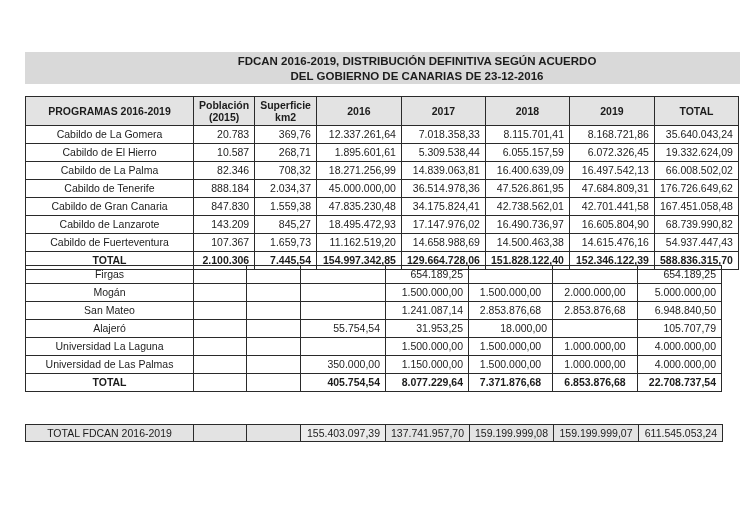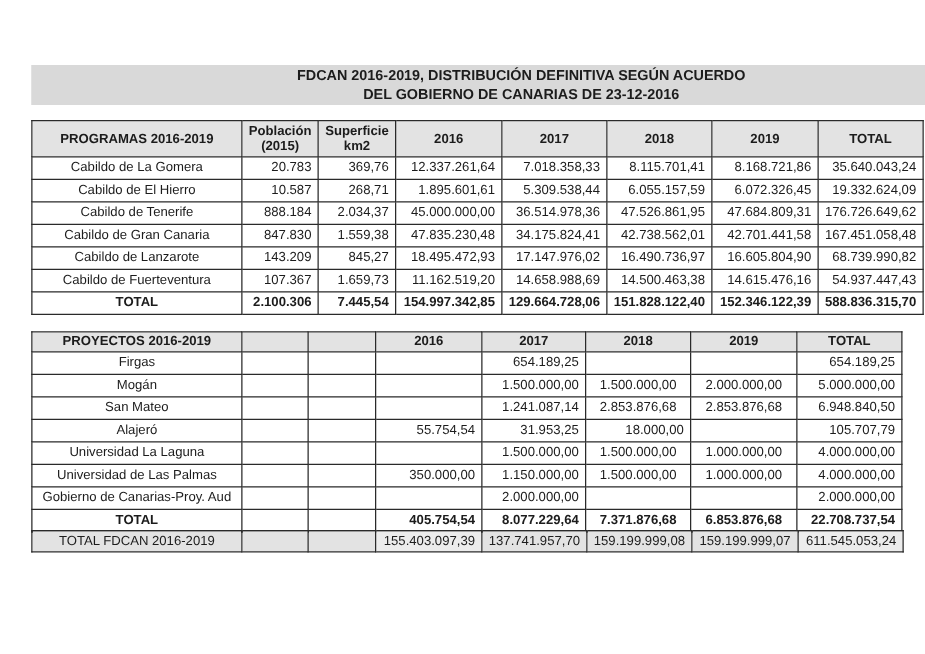--- a/index.html
+++ b/index.html
@@ -83,20 +83,30 @@
     <td class="name">Cabildo de El Hierro</td>
     <td class="num">10.587</td>
     <td class="num">268,71</td>
     <td class="num">1.895.601,61</td>
     <td class="num">5.309.538,44</td>
     <td class="num">6.055.157,59</td>
     <td class="num">6.072.326,45</td>
     <td class="num">19.332.624,09</td>
   </tr>
   <tr>
+    <td class="name">Cabildo de La Palma</td>
+    <td class="num">82.346</td>
+    <td class="num">708,32</td>
+    <td class="num">18.271.256,99</td>
+    <td class="num">14.839.063,81</td>
+    <td class="num">16.400.639,09</td>
+    <td class="num">16.497.542,13</td>
+    <td class="num">66.008.502,02</td>
+  </tr>
+  <tr>
     <td class="name">Cabildo de Tenerife</td>
     <td class="num">888.184</td>
     <td class="num">2.034,37</td>
     <td class="num">45.000.000,00</td>
     <td class="num">36.514.978,36</td>
     <td class="num">47.526.861,95</td>
     <td class="num">47.684.809,31</td>
     <td class="num">176.726.649,62</td>
   </tr>
   <tr>
@@ -147,30 +157,20 @@
       <col class="c0">
       <col class="c1">
       <col class="c2">
       <col class="c3">
       <col class="c4">
       <col class="c5">
       <col class="c6">
       <col class="c7">
     </colgroup>
   <tbody>
-      <tr class="hdr">
-    <td class="name">PROYECTOS 2016-2019</td>
-    <td></td>
-    <td></td>
-    <td>2016</td>
-    <td>2017</td>
-    <td>2018</td>
-    <td>2019</td>
-    <td>TOTAL</td>
-  </tr>
   <tr>
     <td class="name">Firgas</td>
     <td></td>
         <td></td>
     <td class="num"></td>
     <td class="num">654.189,25</td>
     <td class="num"></td>
     <td class="num"></td>
     <td class="num">654.189,25</td>
   </tr>
@@ -216,30 +216,20 @@
   </tr>
   <tr>
     <td class="name">Universidad de Las Palmas</td>
     <td></td>
         <td></td>
     <td class="num">350.000,00</td>
     <td class="num">1.150.000,00</td>
     <td class="ctr">1.500.000,00</td>
     <td class="ctr">1.000.000,00</td>
     <td class="num">4.000.000,00</td>
-  </tr>
-  <tr>
-    <td class="name">Gobierno de Canarias-Proy. Aud</td>
-    <td></td>
-        <td></td>
-    <td class="num"></td>
-    <td class="num">2.000.000,00</td>
-    <td class="ctr"></td>
-    <td class="ctr"></td>
-    <td class="num">2.000.000,00</td>
   </tr>
   <tr class="tot">
     <td class="name">TOTAL</td>
     <td></td>
         <td></td>
     <td class="num">405.754,54</td>
     <td class="num">8.077.229,64</td>
     <td class="ctr">7.371.876,68</td>
     <td class="ctr">6.853.876,68</td>
     <td class="num">22.708.737,54</td>

